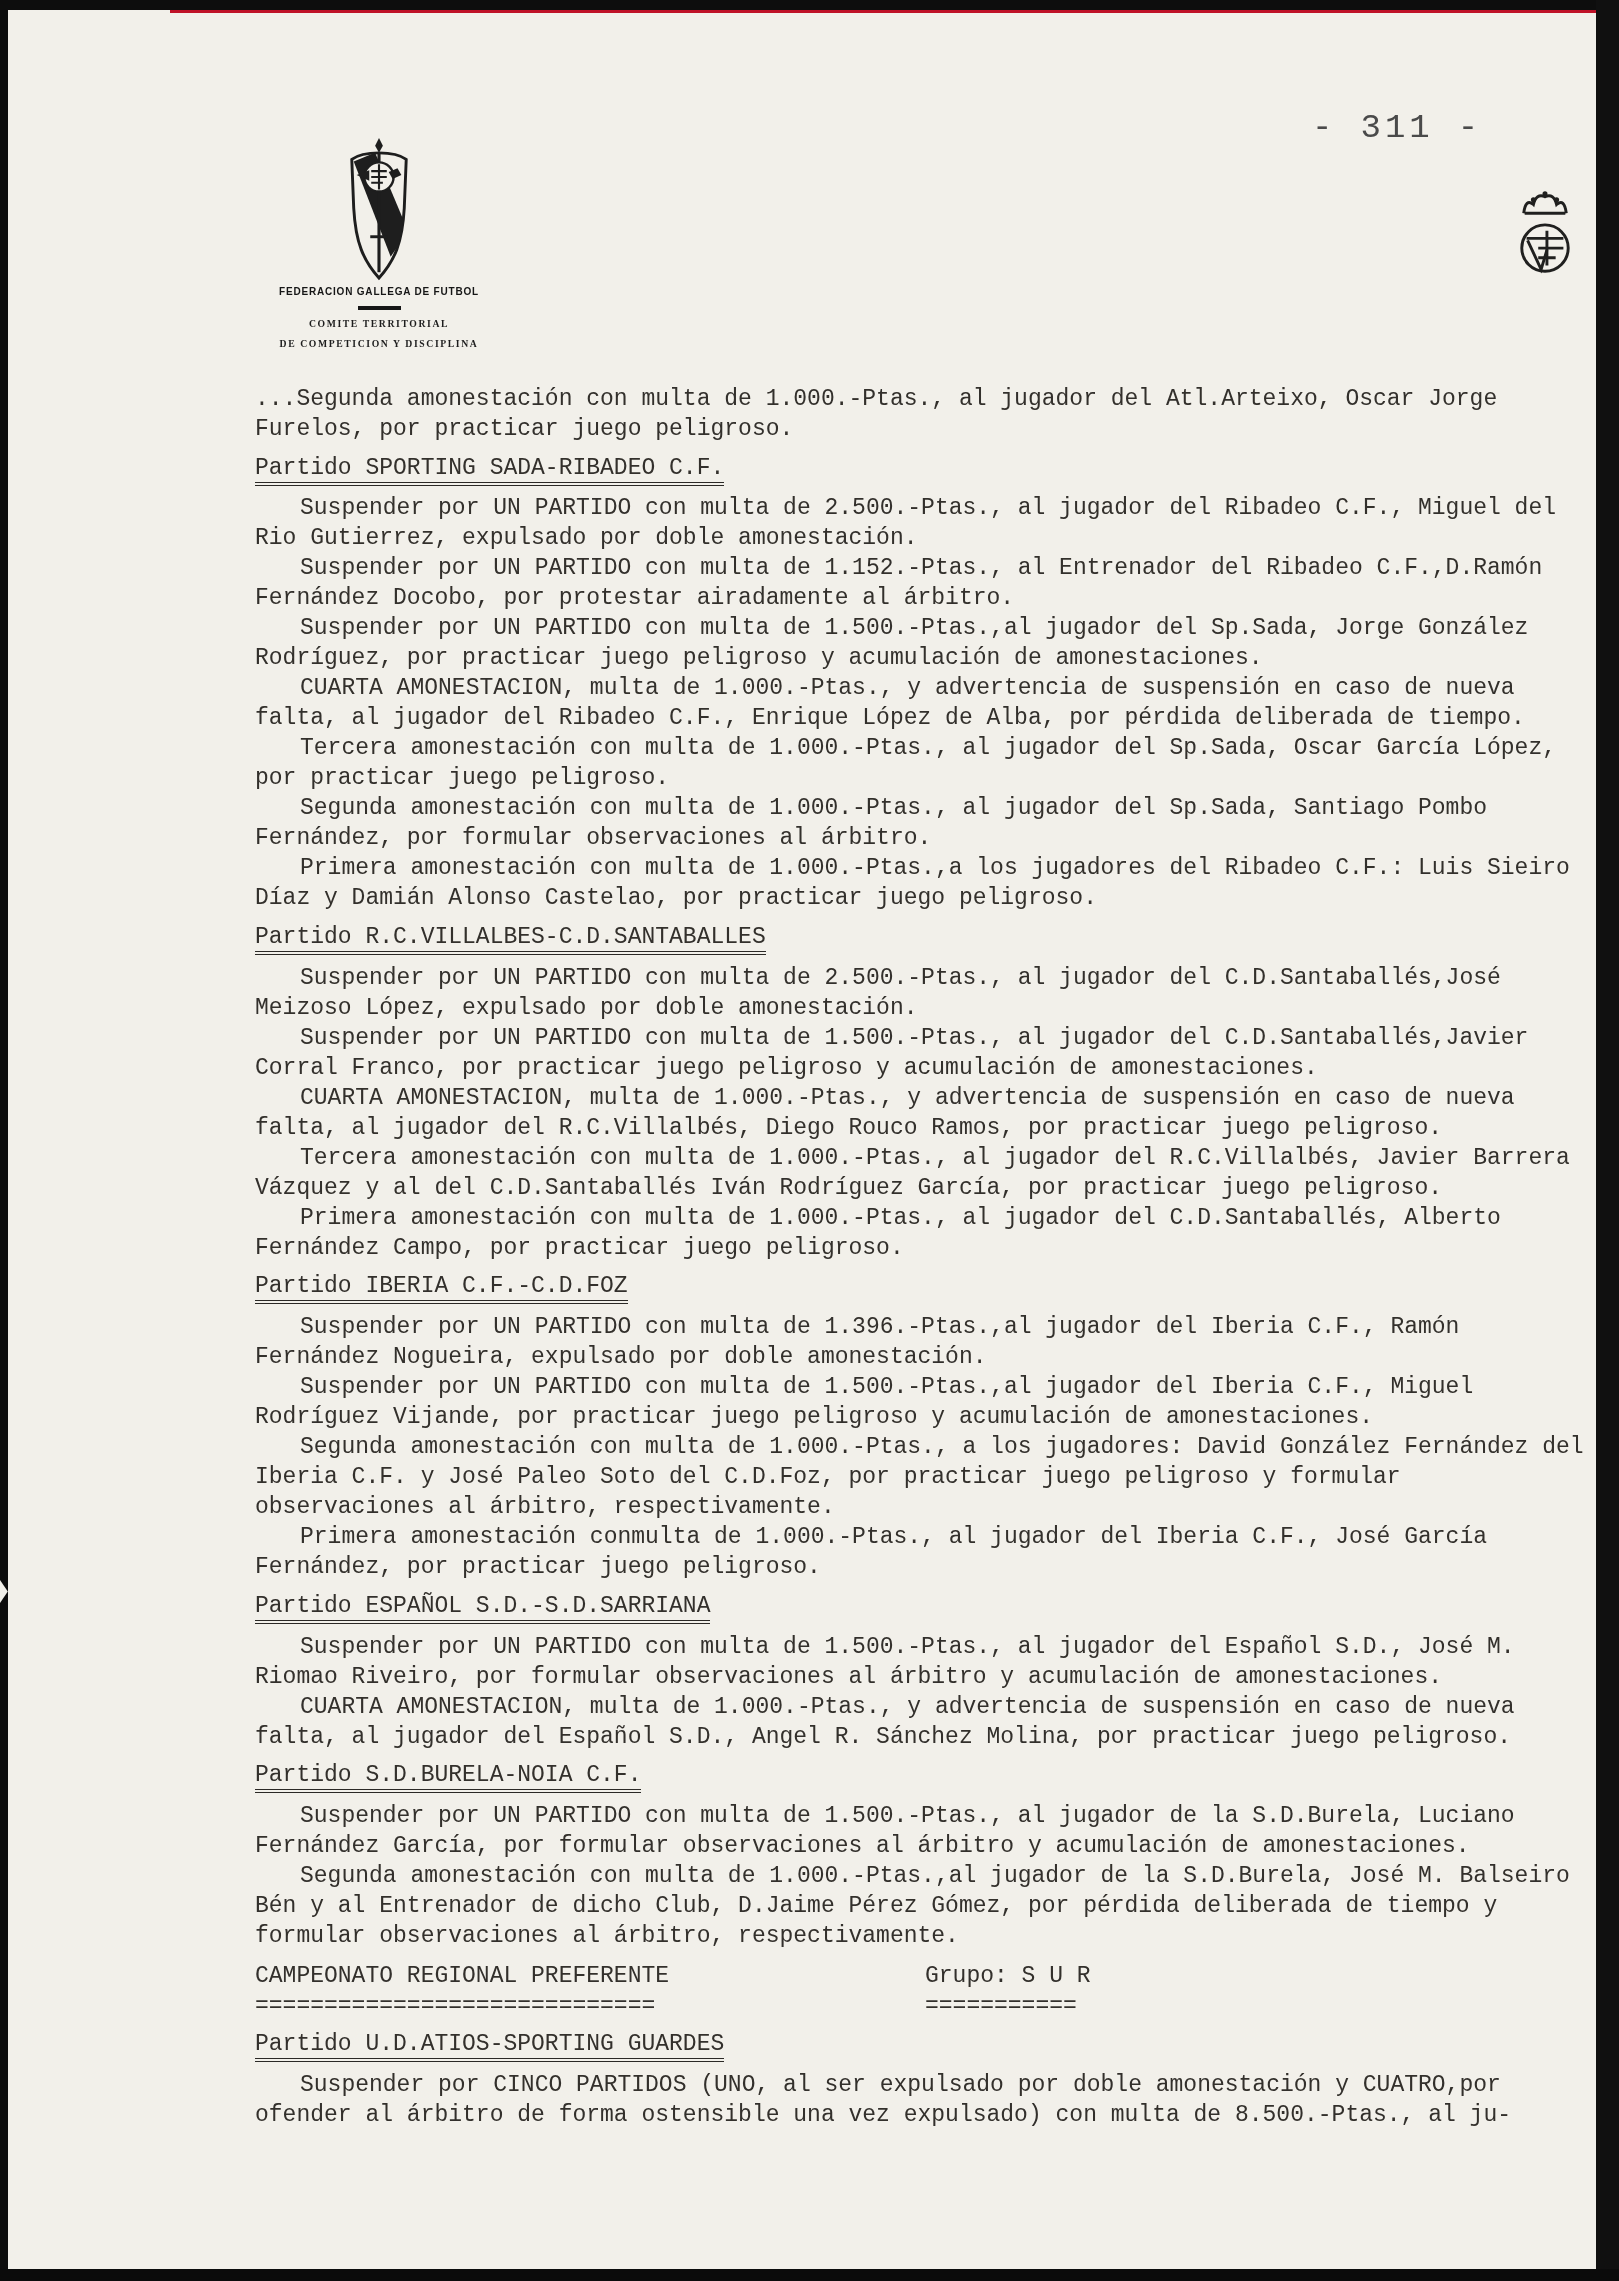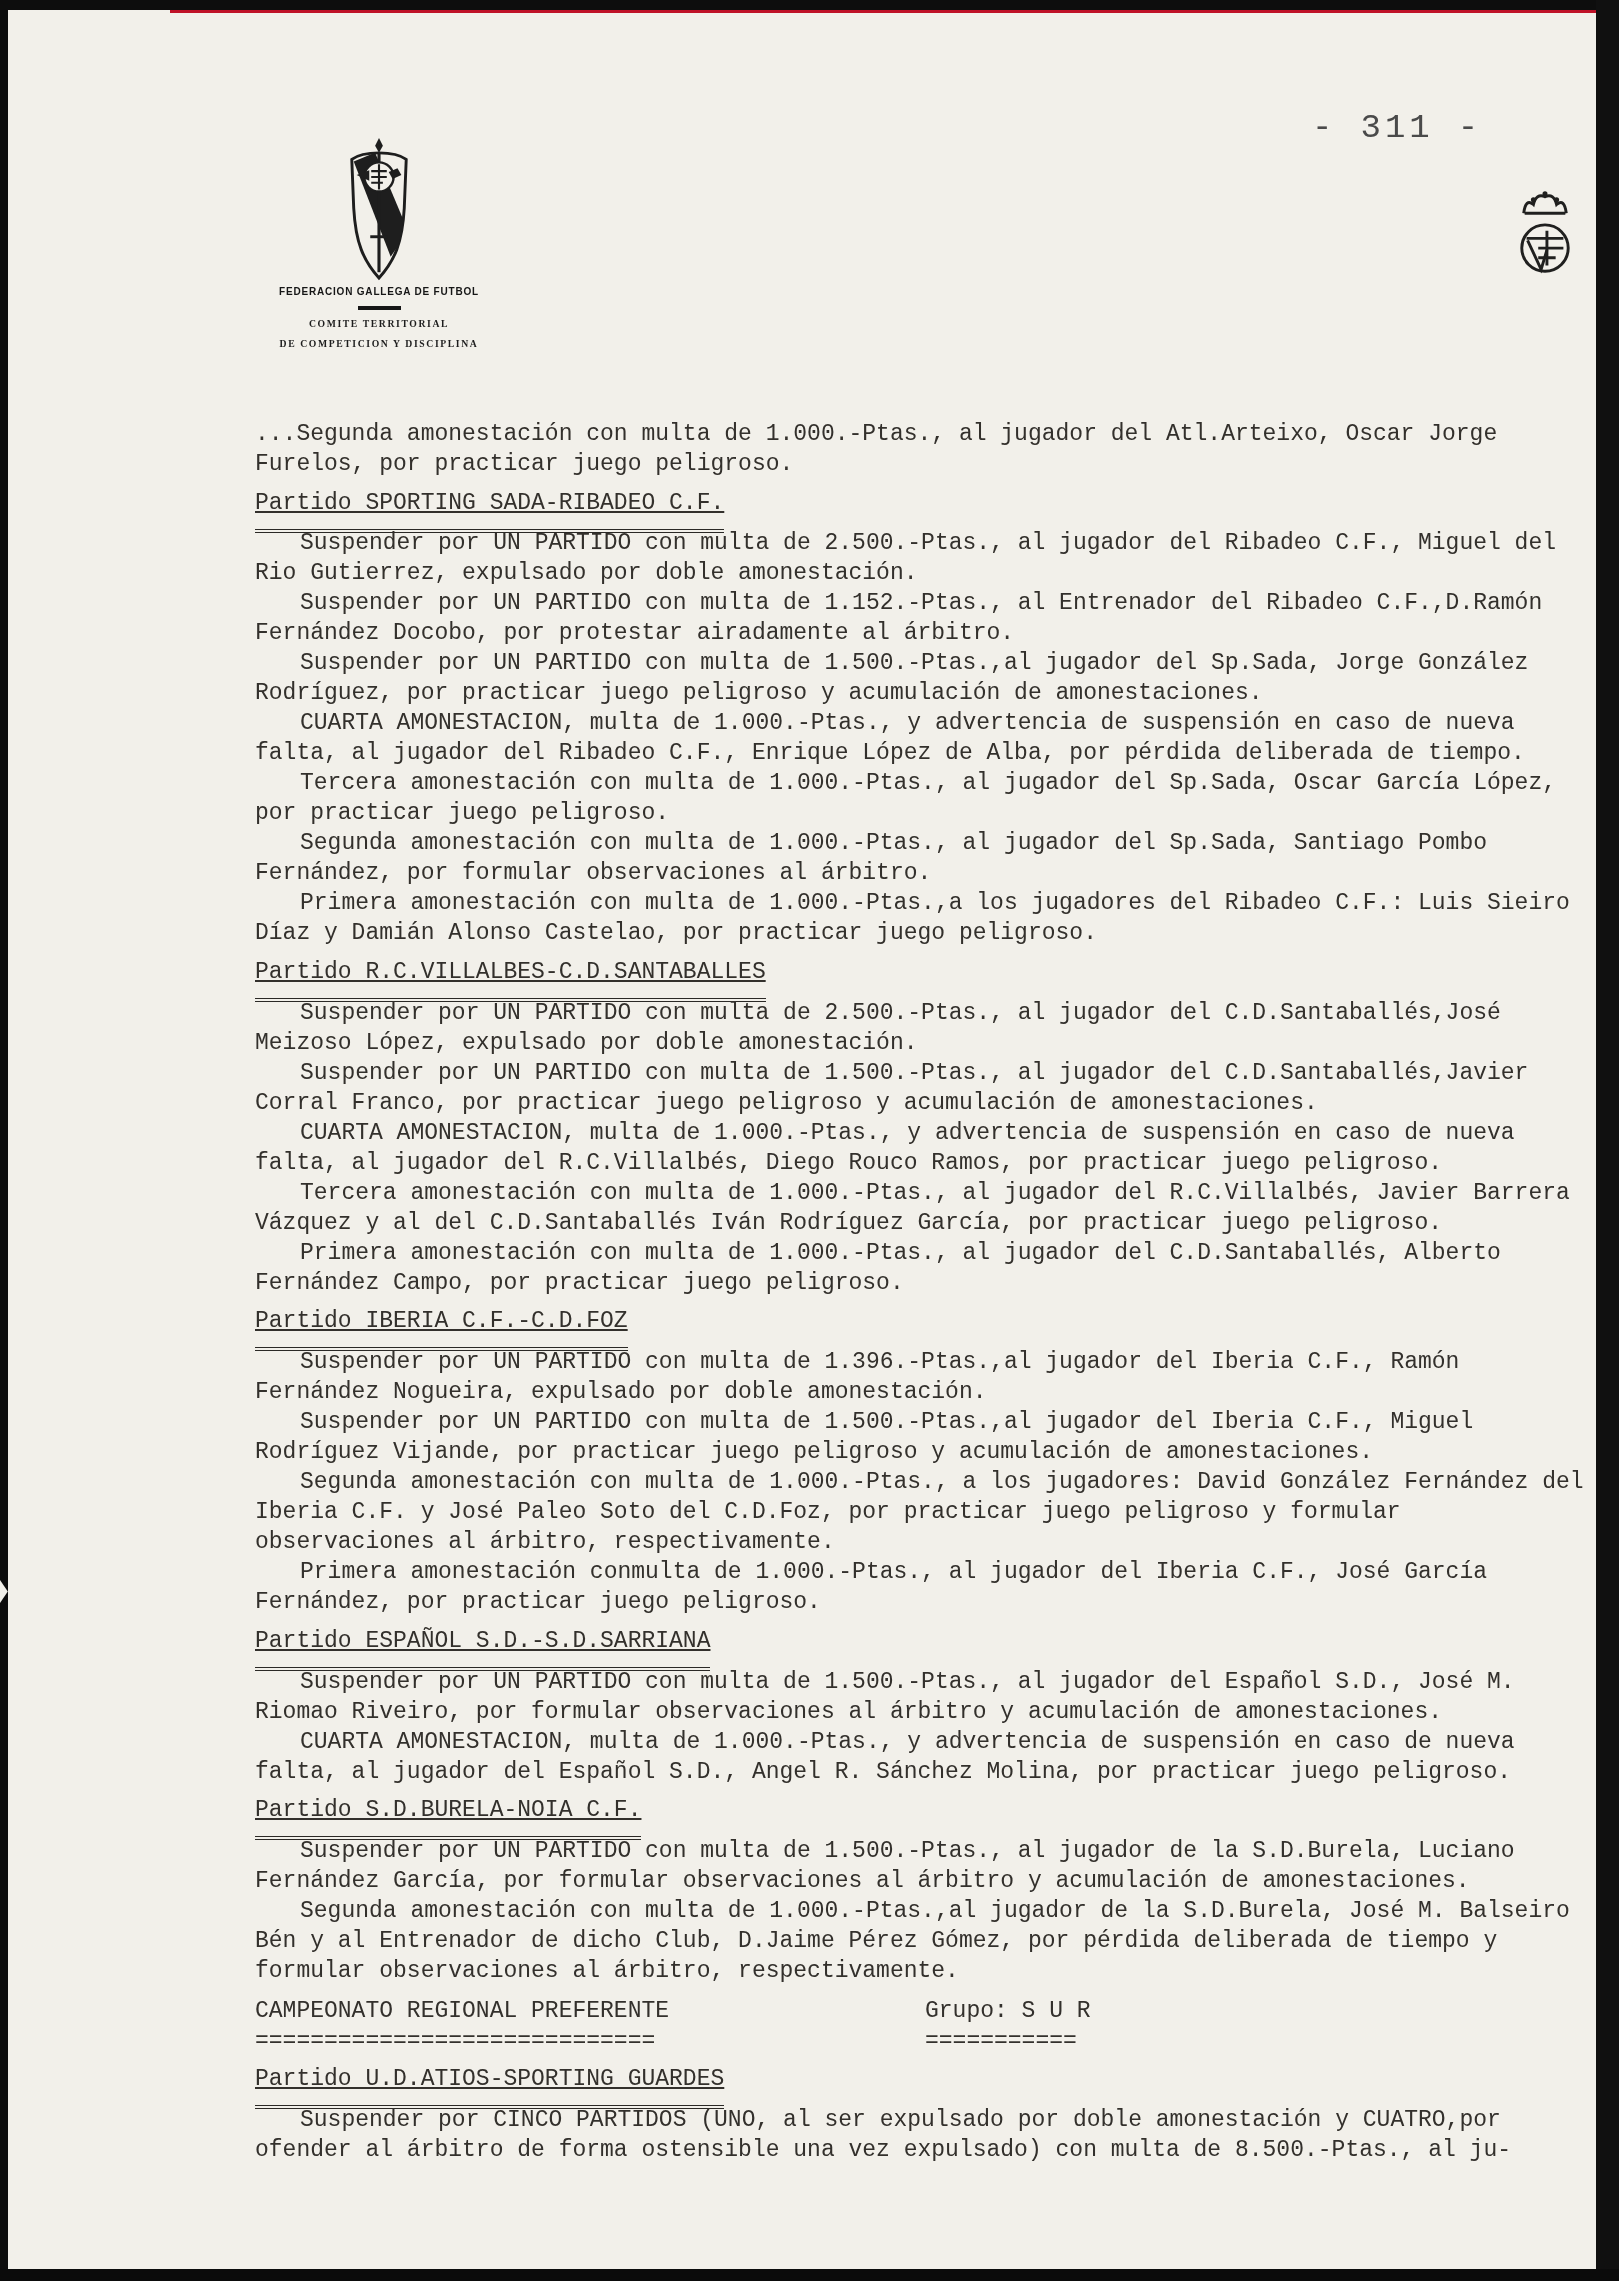--- a/index.html
+++ b/index.html
@@ -40,26 +40,26 @@
     font-weight:bold; font-size:9.7px; letter-spacing:1.6px;
     color:#1d1d1d; margin:0 0 8.7px 0; white-space:nowrap;
   }
 
   
   .fed-emblem { position:absolute; left:1515px; top:188px; }
 
   
   .doc-body {
     position:absolute; left:255px; top:384px; width:1337px;
-    font-size:23px; line-height:30px;margin-top:35px;
+    font-size:23px; line-height:30px;
   }
   .body-paragraph { margin:0; text-indent:45px; }
   .body-paragraph.no-indent { text-indent:0; }
   .match-heading { margin:8.7px 0 10.7px 0; font-size:23px; font-weight:normal; }
-  .heading-text { border-bottom:4.9px double #2b2926; padding-bottom:13px;text-decoration:underline; }
+  .heading-text { border-bottom:4.9px double #2b2926; padding-bottom:1px; }
   .two-col { display:flex; margin:9.7px 0 3.9px 0; }
   .two-col .col-left { width:670px; }
   .col-line { display:block; white-space:pre; }
 </style>
 </head>
 <body>
 
 <div class="bar-top"></div>
 <div class="red-line"></div>
 <div class="bar-left"></div>

